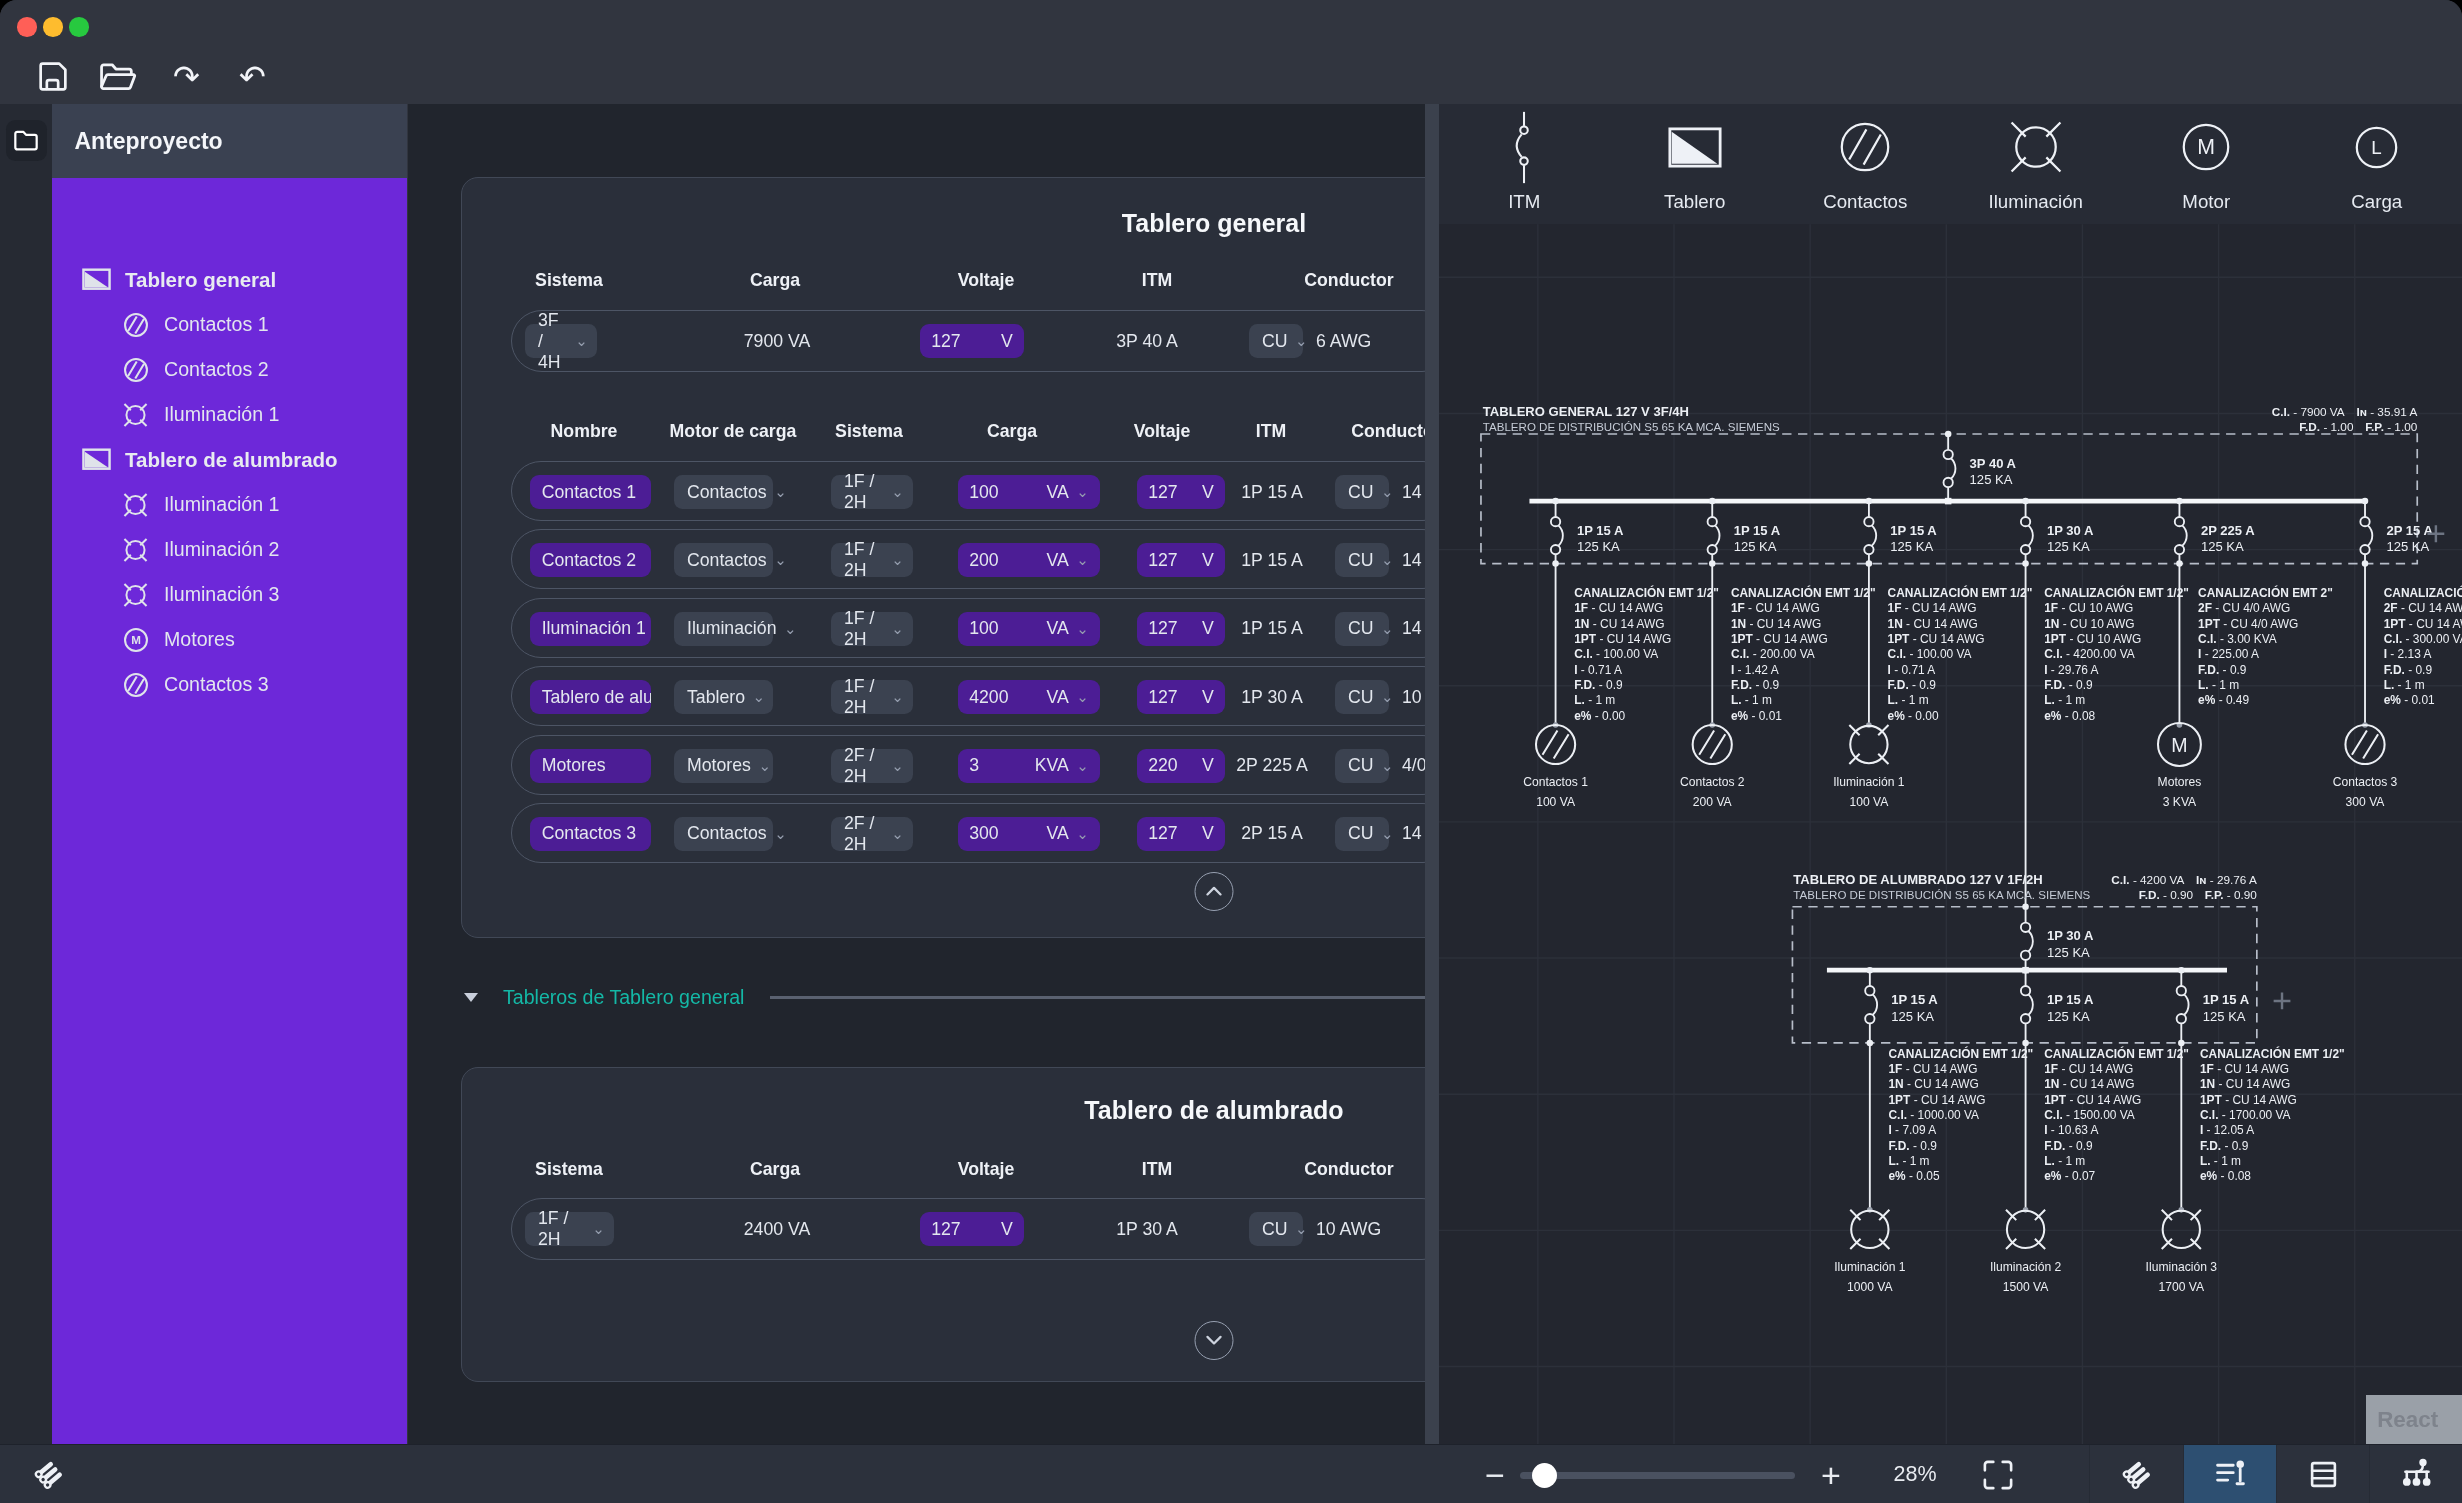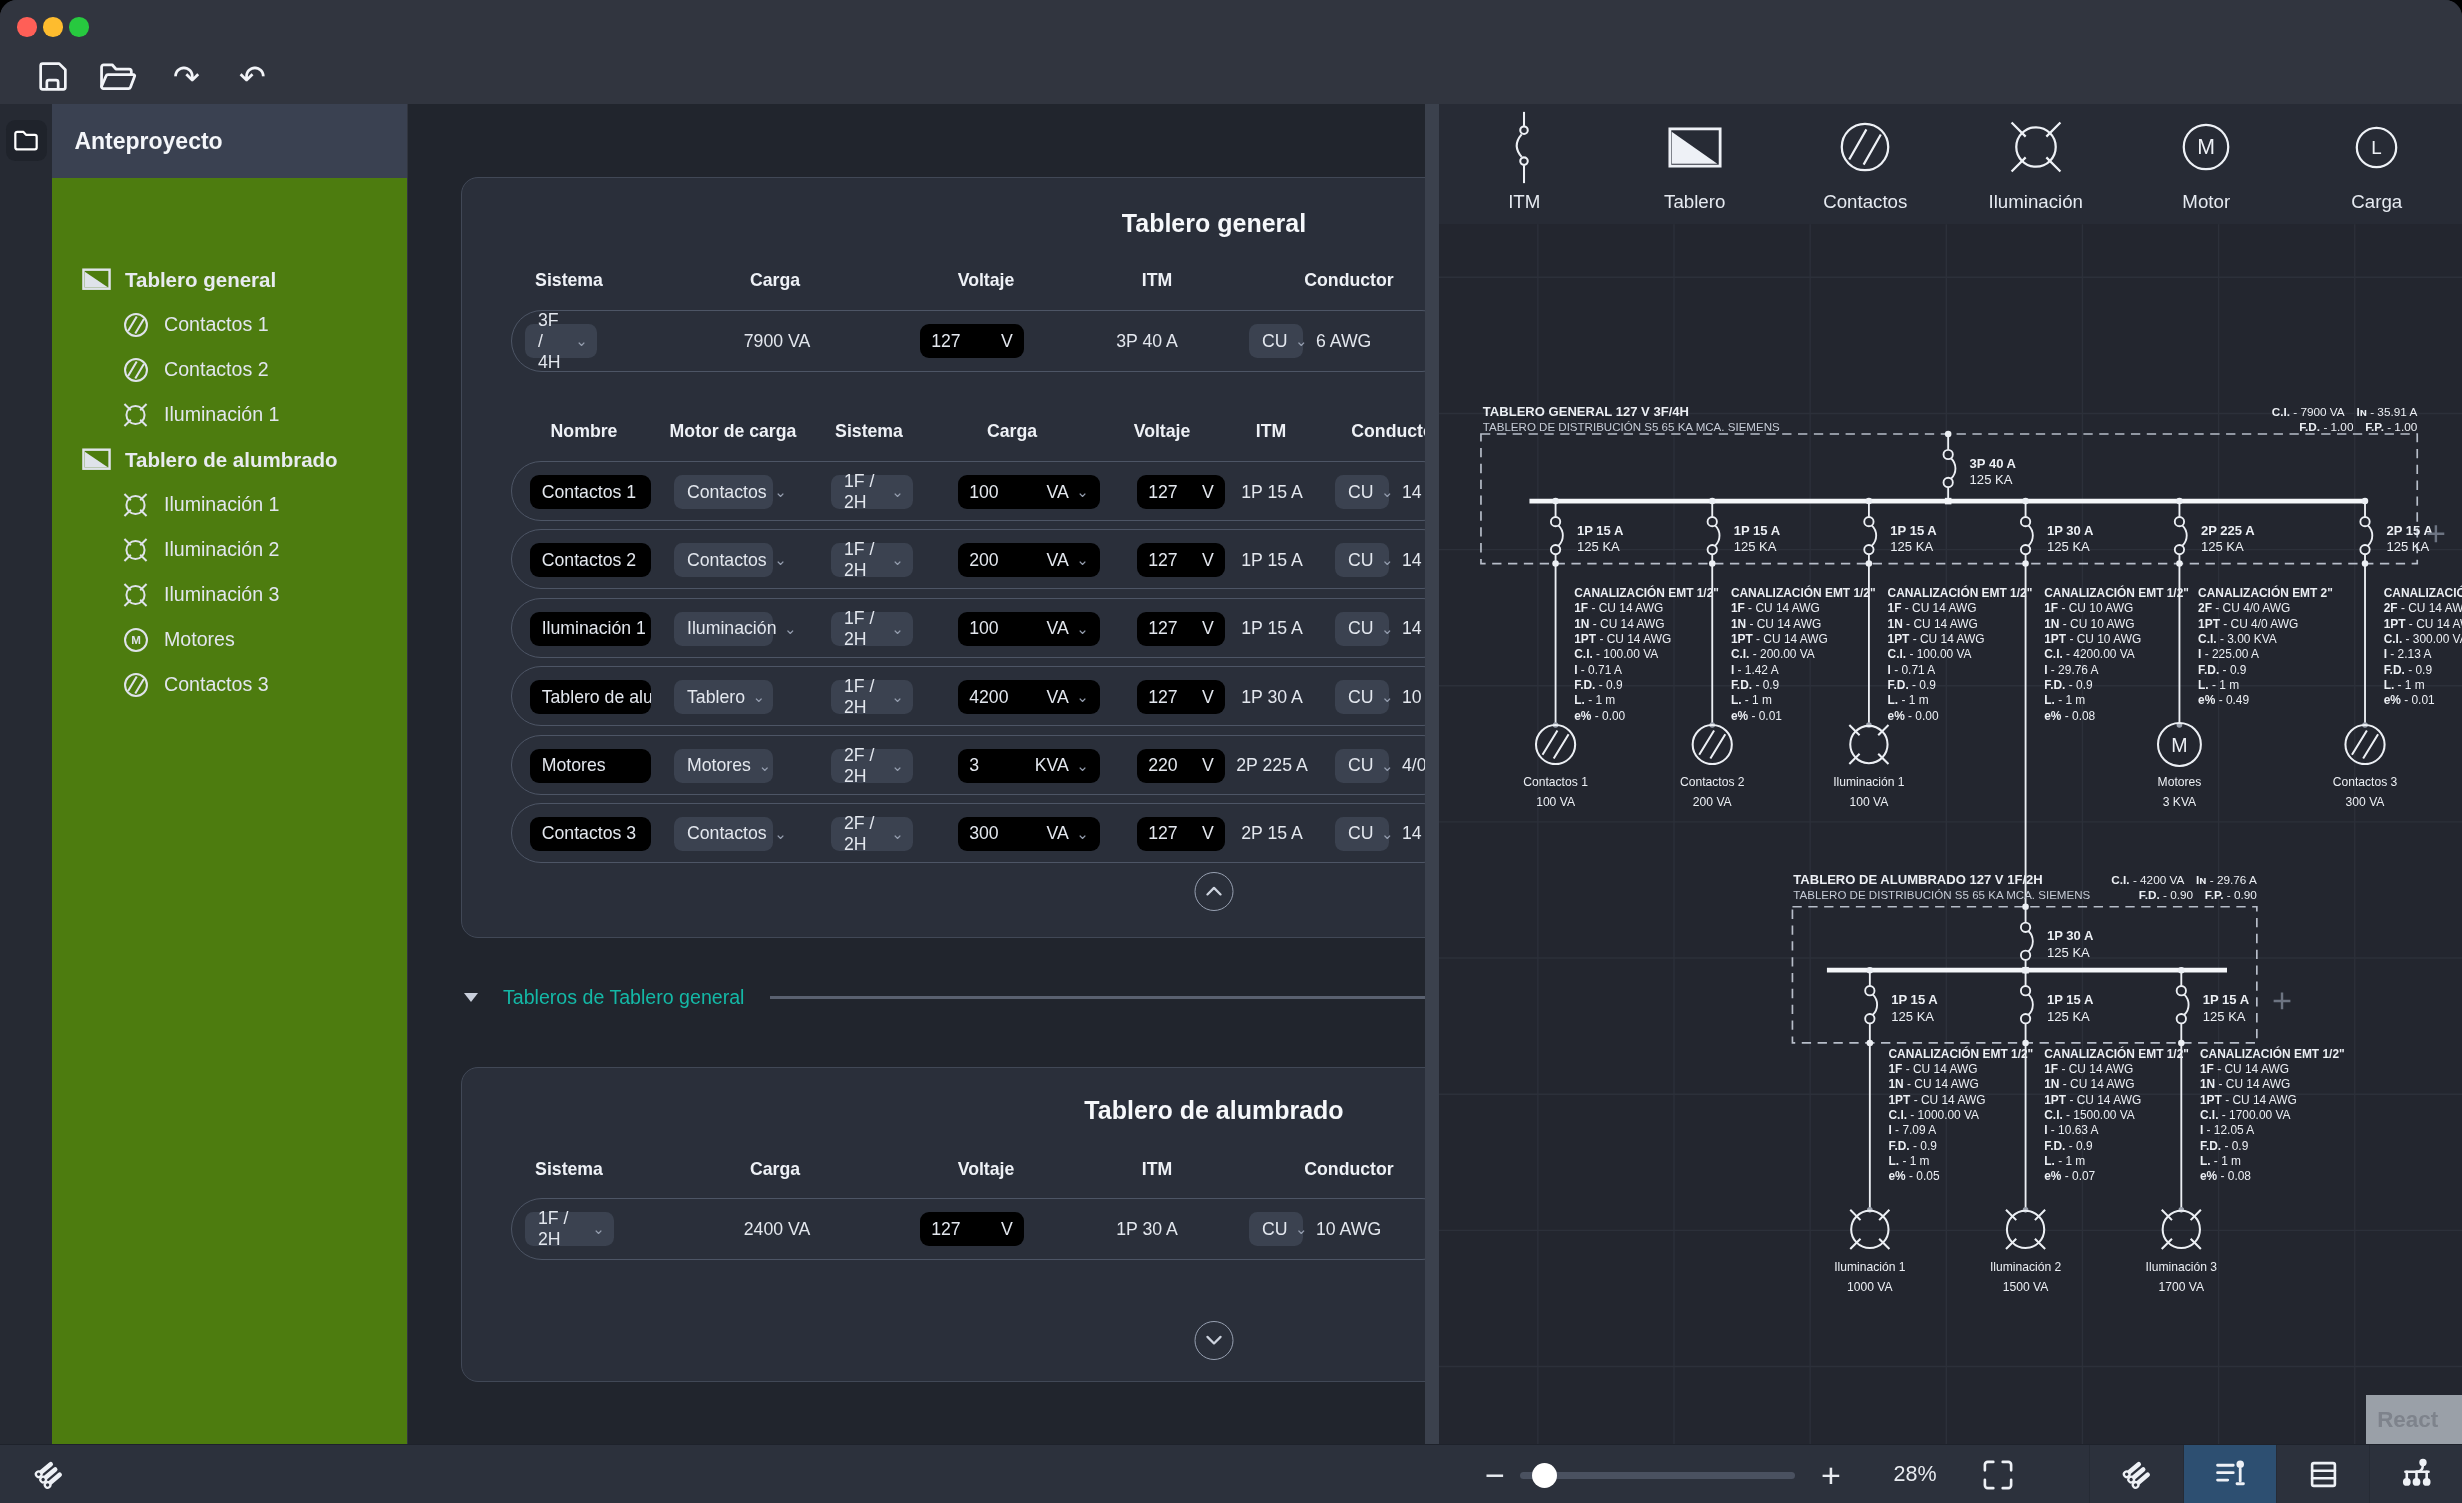--- a/index.html
+++ b/index.html
@@ -8,21 +8,21 @@
   
   .chrome{position:absolute;left:0;top:0;right:0;height:104px;background:#31353f;}
   .light{position:absolute;top:17px;width:19.6px;height:19.6px;border-radius:50%;}
   .tb-btn{position:absolute;top:54px;width:45px;height:45px;display:flex;align-items:center;justify-content:center;color:#f2f4f8;}
   .tb-btn svg{stroke:#f2f4f8;fill:none;stroke-width:2.6;stroke-linecap:round;stroke-linejoin:round;}
   .glyph{font-family:"DejaVu Sans",sans-serif;font-size:32px;line-height:1;}
   
   .rail{position:absolute;left:0;top:104px;width:52px;bottom:59px;background:#262a33;}
   .rail-folder{position:absolute;left:5.6px;top:16px;width:41px;height:41px;border-radius:9.3px;background:#1f232b;display:flex;align-items:center;justify-content:center;}
   
-  .sidebar{position:absolute;left:52px;top:104px;width:355px;bottom:59px;background:#4d7c0f;}
+  .sidebar{position:absolute;left:52px;top:104px;width:355px;bottom:59px;background:#6d28d9;}
   .sb-header{position:absolute;left:0;top:0;width:100%;height:74px;background:#3a4151;display:flex;align-items:center;}
   .sb-title{font-size:23px;font-weight:bold;margin-left:22.4px;color:#f4f6fa;}
   .sb-search{position:absolute;left:17.7px;top:92px;width:323px;height:47px;background:#3a4150;border:none;border-radius:11.2px;color:#dfe3ea;font-size:19.6px;padding:0 0 0 28px;box-sizing:border-box;font-family:"Liberation Sans",sans-serif;outline:none;}
   .sb-search::placeholder{color:#848ca0;}
   .tree{position:absolute;left:0;top:153px;width:100%;}
   .tree-row{height:45px;display:flex;align-items:center;gap:14px;cursor:default;}
   .tree-row.parent{padding-left:30px;font-size:20.5px;font-weight:bold;}
   .tree-row.child{padding-left:69px;font-size:19.6px;color:#e2e6ee;}
   .tree-icon{display:flex;align-items:center;justify-content:center;width:29px;}
   
@@ -30,21 +30,21 @@
   .card{position:absolute;left:53px;width:1035px;background:#2a2f3a;border:1.9px solid #414856;border-radius:17px;box-sizing:border-box;}
   #card1{top:73px;height:761px;}
   #card2{top:963px;height:315px;}
   .card-title{position:absolute;left:752px;transform:translateX(-50%);font-size:25px;font-weight:bold;white-space:nowrap;color:#f6f8fb;}
   .hlabel{position:absolute;transform:translate(-50%,-50%);font-size:17.7px;font-weight:bold;white-space:nowrap;color:#eef1f6;}
   .pill{position:absolute;left:49px;width:942px;border:1.9px solid #4d5565;border-radius:32px;box-sizing:border-box;}
   .pill.summary{height:62px;}
   .rows-wrap{position:absolute;left:49px;top:283px;width:942px;display:flex;flex-direction:column;gap:8.4px;}
   .pill.row{position:relative;left:0;height:60px;flex:0 0 auto;}
   .cell{position:absolute;top:13px;height:34px;display:flex;align-items:center;font-size:17.7px;color:#e3e7ee;box-sizing:border-box;}
-  .boxed{background:#000000;border-radius:9px;}
+  .boxed{background:#4c1d95;border-radius:9px;}
   .dd{background:#3b4250;border-radius:8.4px;justify-content:space-between;padding:0 9.3px 0 13px;cursor:pointer;}
   .chev{color:#97a0b1;font-size:15px;margin-left:7.5px;font-family:"DejaVu Sans",sans-serif;}
   .txtcell{justify-content:center;transform:translateX(-50%);white-space:nowrap;}
   .valbox{justify-content:space-between;padding:0 11.2px;}
   .unitdd{display:flex;align-items:center;color:#e3e7ee;cursor:pointer;}
   .circle-btn{position:absolute;left:752px;transform:translateX(-50%);width:37px;height:37px;border-radius:50%;border:1.9px solid #97a0b1;display:flex;align-items:center;justify-content:center;cursor:pointer;background:transparent;}
   .circle-btn svg{stroke:#cdd3de;fill:none;stroke-width:2.4;stroke-linecap:round;stroke-linejoin:round;}
   .section{position:absolute;left:0;top:873px;width:100%;height:41px;display:flex;align-items:center;}
   .tri{width:0;height:0;border-left:7.5px solid transparent;border-right:7.5px solid transparent;border-top:9.3px solid #c9cfdb;margin-left:56px;}
   .section-label{font-size:19.6px;color:#14b8a6;margin-left:25px;white-space:nowrap;}

